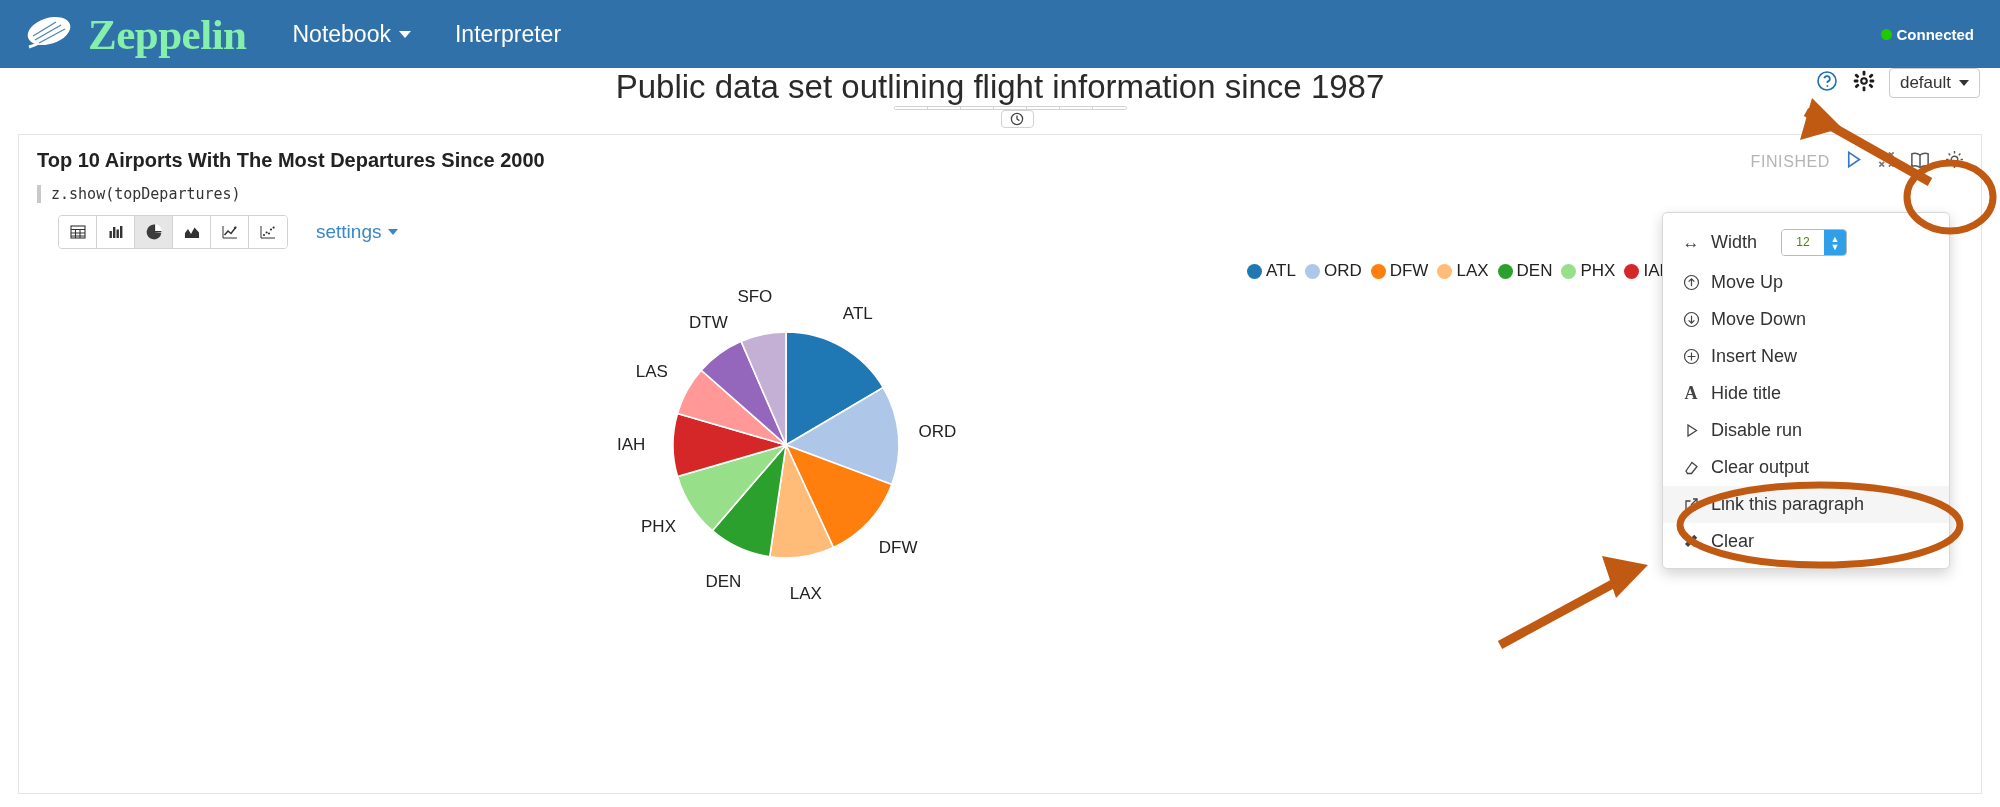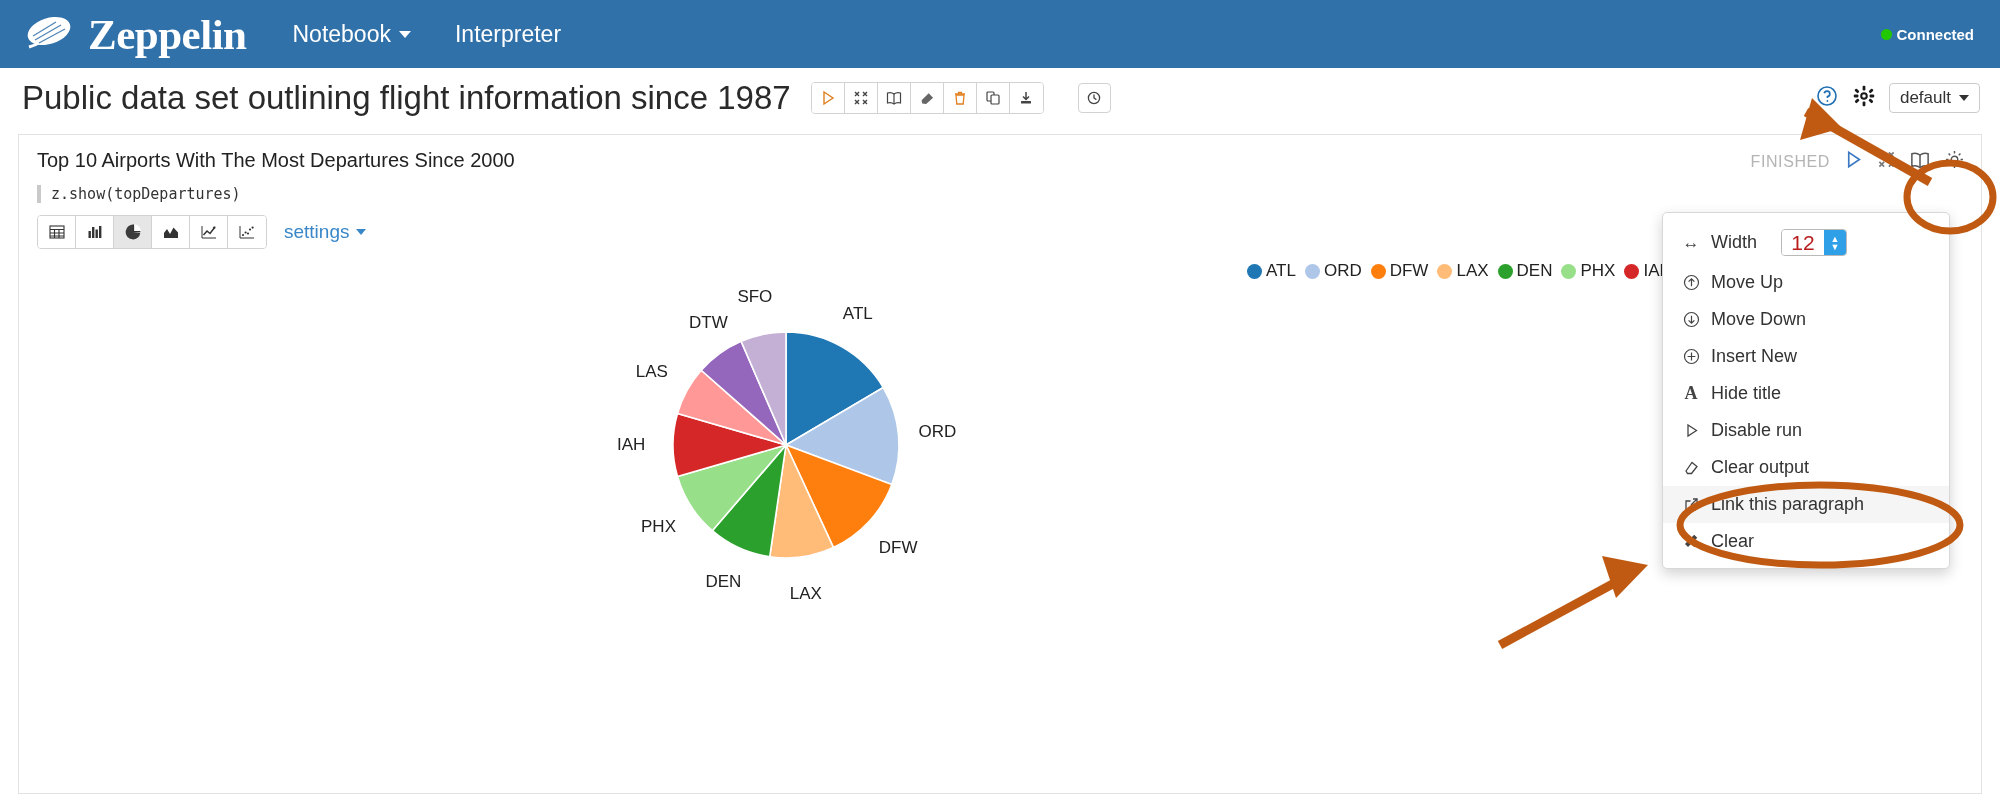--- a/index.html
+++ b/index.html
@@ -16,21 +16,21 @@
     height: 68px;
     background: #3071a9;
     display: flex;
     align-items: center;
     padding: 0 22px;
     position: relative;
   }
   .brand { display: flex; align-items: center; gap: 14px; }
   .brand-logo { width: 52px; height: 40px; position: relative; }
   .brand-text {
-    color: #ffffff;
+    color: #86efac;
     font-family: "Liberation Serif", serif;
     font-weight: bold;
     font-size: 43px;
     letter-spacing: -0.5px;
     line-height: 1;
   }
   .nav-links { display: flex; align-items: center; margin-left: 46px; gap: 44px; }
   .nav-link {
     color: #ffffff;
     font-size: 23px;
@@ -61,20 +61,21 @@
   .conn-dot { width: 11px; height: 11px; border-radius: 50%; background: #22c800; }
 
   
   .note-header {
     height: 60px;
     display: flex;
     align-items: center;
     padding: 0 22px;
     position: relative;
     background: #ffffff;
+    flex-direction: column;
   }
   .note-title {
     font-size: 33px;
     color: #2a2a2a;
     font-weight: normal;
     white-space: nowrap;
   }
   .btn-group {
     display: flex;
     margin-left: 20px;
@@ -129,21 +130,21 @@
   .paragraph {
     margin: 6px 18px 0 18px;
     border: 1px solid #e3e3e3;
     background: #fff;
     position: relative;
     height: 660px;
   }
   .para-top { padding: 14px 18px 0 18px; position: relative; }
   .para-title {
     font-size: 20px;
-    font-weight: normal;
+    font-weight: bold;
     color: #222;
     margin: 0 0 10px 0;
   }
   .code-line {
     display: flex;
     align-items: center;
     border-left: 4px solid #c9c9c9;
     padding-left: 10px;
     margin-bottom: 12px;
     margin-top: 13px;
@@ -161,21 +162,21 @@
     align-items: center;
     gap: 14px;
   }
   .finished-label {
     color: #b4b4b4;
     font-size: 16px;
     letter-spacing: 0.6px;
   }
 
   
-  .chart-toolbar { display: flex; align-items: center; gap: 17px; margin-bottom: 6px; }
+  .chart-toolbar { display: flex; align-items: center; gap: 28px; margin-bottom: 6px; margin-left: 21px; }
   .chart-btns {
     display: flex;
     border: 1px solid #d2d2d2;
     border-radius: 4px;
     overflow: hidden;
   }
   .chart-btn {
     width: 38px; height: 32px;
     background: #fff;
     border-right: 1px solid #d2d2d2;
@@ -267,22 +268,22 @@
     align-items: center;
     border: 1px solid #b9b9b9;
     border-radius: 4px;
     overflow: hidden;
     margin-left: 14px;
     height: 27px;
   }
   .width-value {
     width: 42px;
     text-align: center;
-    font-size: 21px;
-    color: #b91c1c;
+    font-size: 12px;
+    color: #4d7c0f;
     background: #fff;
     line-height: 25px;
   }
   .stepper-arrows {
     width: 22px; height: 100%;
     background: #2f9fe8;
     color: #fff;
     display: flex; flex-direction: column;
     align-items: center; justify-content: center;
     font-size: 9px; line-height: 8px;

